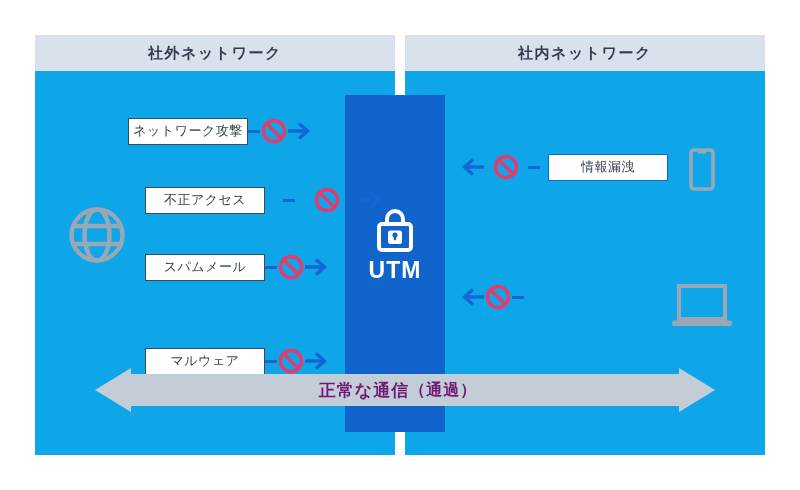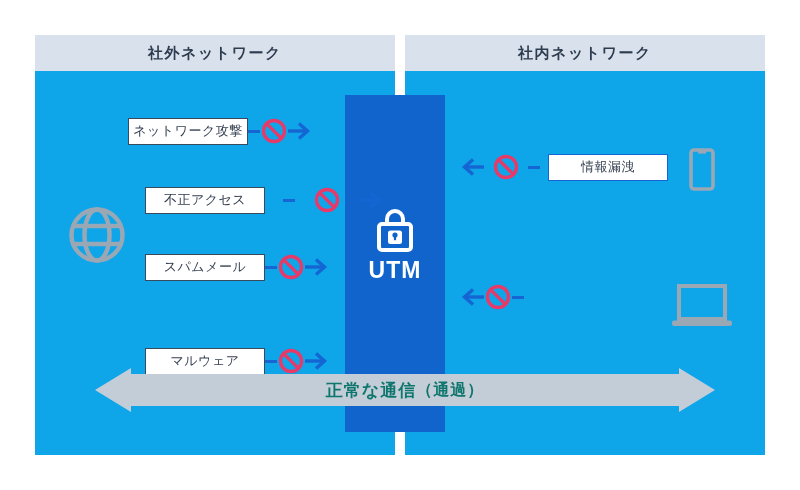--- a/index.html
+++ b/index.html
@@ -37,23 +37,23 @@
   .tbox.blue-border { border-color:#1565D3; }
   .conn { width:12px; height:3px; background:#1565D3; }
   .icon-gap { margin:0 1px; }
 
   .globe { position:absolute; left:68px; top:206px; z-index:1; }
   .phone { position:absolute; left:688px; top:148px; z-index:1; }
   .laptop { position:absolute; left:672px; top:284px; z-index:1; }
 
   .band-svg { position:absolute; left:95px; top:368px; z-index:4; }
   .band-label {
-    position:absolute; left:95px; top:368px; width:620px; height:44px; z-index:5;
+    position:absolute; left:88px; top:368px; width:620px; height:44px; z-index:5;
     display:flex; align-items:center; justify-content:center;
-    color:#0f766e; font-weight:bold; letter-spacing:1px;
+    color:#701a75; font-weight:bold; letter-spacing:1px;
   }
   .band-label .main { font-size:17px; }
   .band-label .sub { font-size:16px; }
 </style>
 </head>
 <body>
 
 <div id="canvas">
 
   <div class="panel panel-ext">

